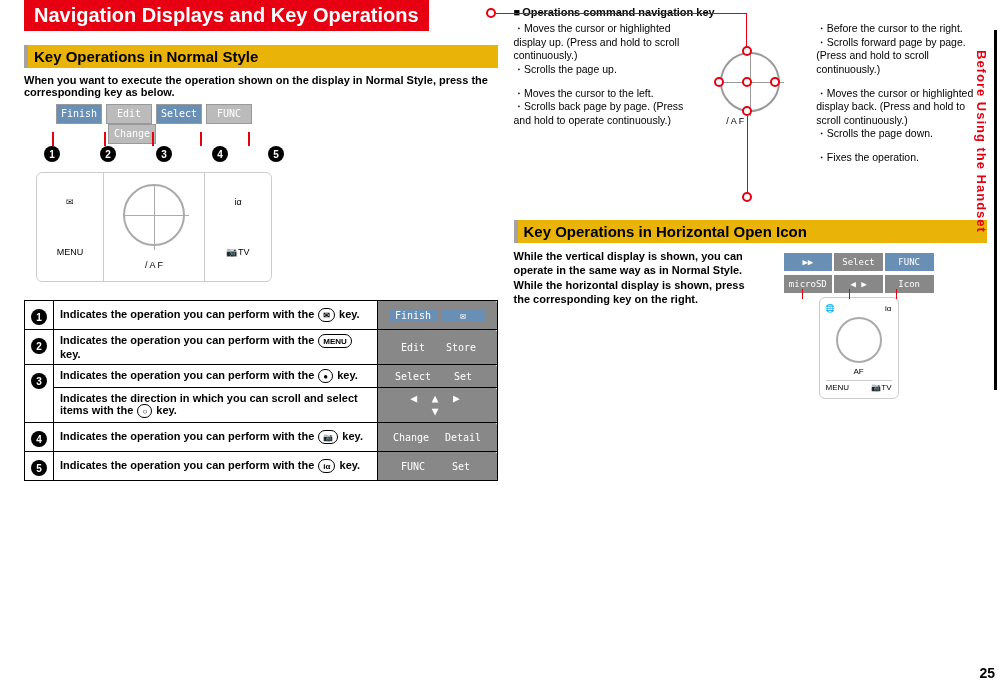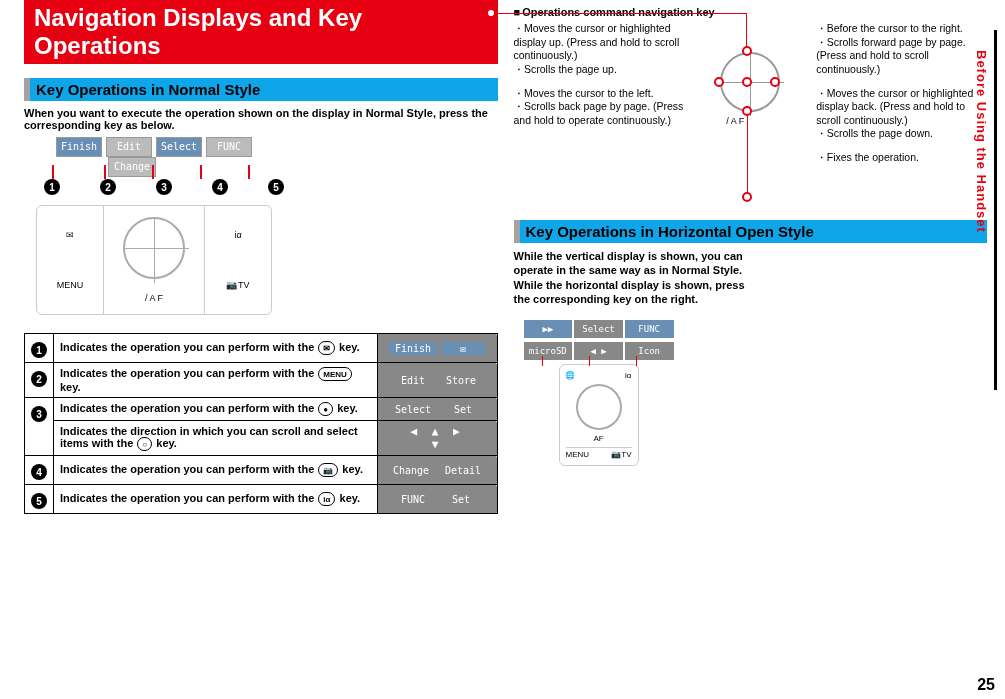--- a/index.html
+++ b/index.html
@@ -1,22 +1,22 @@
 <!DOCTYPE html>
 <html><head>
 <meta charset="utf-8">
 <style>
   * { box-sizing: border-box; margin: 0; padding: 0; }
   body { font-family: Arial, Helvetica, sans-serif; font-size: 11px; color: #000; width: 1005px; height: 699px; position: relative; background: #fff; }
   .page { display: flex; padding: 0 10px 0 16px; }
   .col { flex: 1; padding: 0 8px; }
   .col-left { max-width: 500px; }
   .col-right { flex: 1; }
-  .title-bar { background: #e60012; color: #fff; font-size: 24px; font-weight: bold; padding: 4px 10px; margin-bottom: 8px; display: inline-block; }
-  .sub-bar { background: #0ea5e9; font-size: 15px; font-weight: bold; padding: 3px 6px; margin: 6px 0; border-left: 6px solid #a3a3a3; }
+  .title-bar { background: #e60012; color: #fff; font-size: 20px; font-weight: bold; padding: 4px 10px; margin-bottom: 8px; display: inline-block; }
+  .sub-bar { background: #eab308; font-size: 15px; font-weight: bold; padding: 3px 6px; margin: 6px 0; border-left: 4px solid #a3a3a3; }
   .bold { font-weight: bold; }
   .section-label { font-weight: bold; font-size: 11px; margin: 6px 0 4px; }
   .section-label::before { content: "■"; margin-right: 2px; }
   .illus { width: 260px; height: 190px; margin: 4px 0; position: relative; }
   .screenbar { position:absolute; top:0; left:30px; width:200px; height:30px; display:flex; }
   .sbcell { width:48px; height:20px; margin:2px 2px; font-family: monospace; font-size:10px; text-align:center; line-height:18px; border:1px solid #999; background:#bbb; color:#fff; }
   .keyrow { position:absolute; top:70px; left:12px; width:236px; height:110px; display:flex; border:1px solid #ccc; border-radius:6px; }
   .kcell { flex:1; border-left:1px solid #ccc; display:flex; flex-direction:column; align-items:center; justify-content:space-around; font-size:9px; padding:4px; }
   .kcell:first-child{border-left:none;}
   .numdots { position:absolute; top:44px; left:20px; display:flex; gap:40px; }
@@ -33,26 +33,26 @@
   .chip.blue { background:#6a8fb5; }
   .arrows { font-size:11px; letter-spacing:4px; }
   .nav-block { display:flex; gap:6px; }
   .nav-text { font-size:10.5px; line-height:1.3; margin-bottom:10px; }
   .nav-text .bullet::before { content:"・"; }
   .nav-center { width:120px; height:180px; position:relative; }
   .ring { position:absolute; left:30px; top:30px; width:60px; height:60px; border:2px solid #999; border-radius:50%; }
   .ring-cross { position:absolute; background:#999; }
   .red-dot { width:10px; height:10px; border-radius:50%; background:#fff; border:2px solid #e60012; position:absolute; }
   .red-line { position:absolute; background:#e60012; }
-  .horiz-block { display:flex; gap:10px;flex-direction:column; }
+  .horiz-block { display:flex; gap:10px; }
   .horiz-text { width:250px; font-weight:bold; font-size:11px; line-height:1.3; }
   .horiz-illus { width:170px; height:190px; position:relative; border:0; }
   .side-tab { position:absolute; right:16px; top:50px; writing-mode: vertical-rl; font-size:13px; font-weight:bold; color:#e60012; letter-spacing:1px; }
   .side-rule { position:absolute; right:8px; top:30px; width:3px; height:360px; background:#000; }
-  .pagenum { position:absolute; right:10px; bottom:5px; font-size:16px; font-weight:bold; }
+  .pagenum { position:absolute; right:10px; bottom:18px; font-size:14px; font-weight:bold; }
   .small-screenbar { width:150px; height:18px; display:flex; gap:2px; margin:4px auto; }
   .sbc2 { flex:1; background:#888; color:#fff; font-family:monospace; font-size:9px; text-align:center; line-height:18px; }
   .sbc2.blue { background:#6a8fb5; }
   .vdev { width:80px; border:1px solid #ccc; border-radius:6px; padding:6px; font-size:8px; text-align:center; margin:4px auto; }
   .vring { width:46px; height:46px; border:2px solid #aaa; border-radius:50%; margin:4px auto; position:relative; }
 </style>
 </head>
 <body>
 
 <div class="side-rule"></div>
@@ -209,21 +209,21 @@
         <div class="nav-text">
           <div class="bullet"><span>Moves the cursor or highlighted display back. (Press and hold to scroll continuously.)</span></div>
           <div class="bullet"><span>Scrolls the page down.</span></div>
         </div>
         <div class="nav-text">
           <div class="bullet"><span>Fixes the operation.</span></div>
         </div>
       </div>
     </div>
 
-    <div class="sub-bar" style="margin-top:18px">Key Operations in Horizontal Open Style</div>
+    <div class="sub-bar" style="margin-top:18px">Key Operations in Horizontal Open Icon</div>
     <div class="horiz-block">
       <div class="horiz-text" style="white-space:pre-line;">While the vertical display is shown, you can operate in the same way as in Normal Style.
 While the horizontal display is shown, press the corresponding key on the right.</div>
       <div class="horiz-illus">
         <div class="small-screenbar">
           <span class="sbc2 blue">▶▶</span>
           <span class="sbc2">Select</span>
           <span class="sbc2 blue">FUNC</span>
         </div>
         <div class="small-screenbar">

